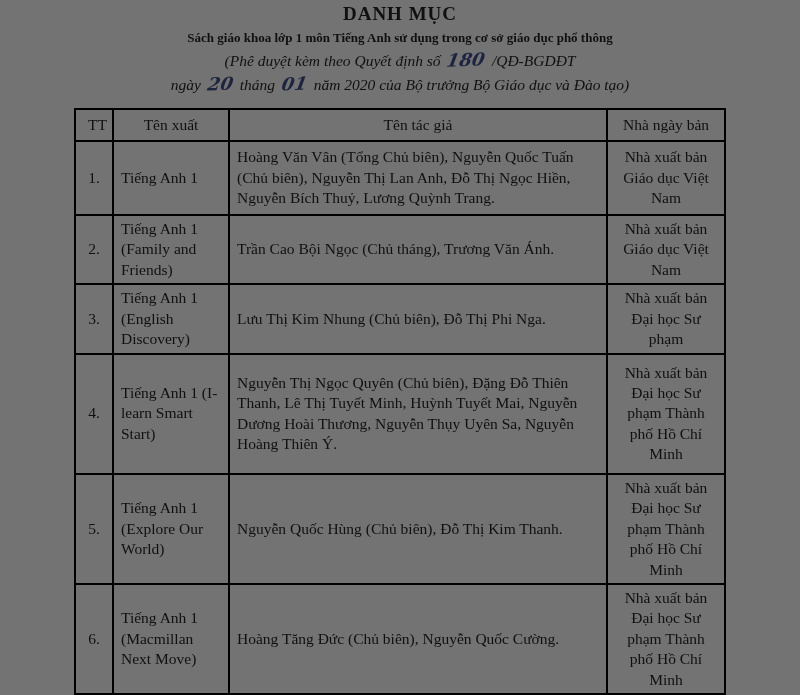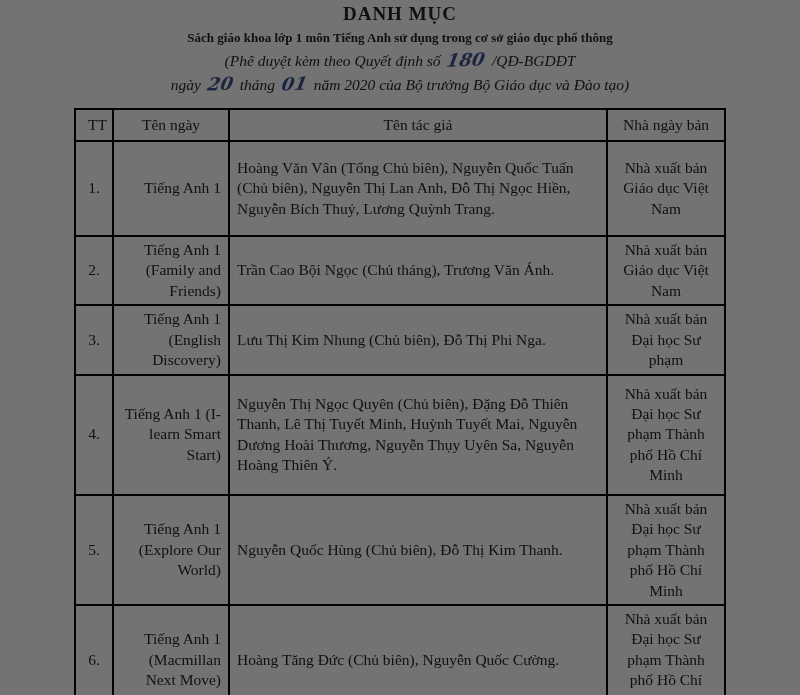--- a/index.html
+++ b/index.html
@@ -63,24 +63,24 @@
     font-weight: normal;
     text-align: center;
     height: 32px;
     padding: 2px 12px;
   }
   .col-tt  { width: 38px; }
   .col-book { width: 116px; }
   .col-auth { width: 378px; }
   .col-pub { width: 118px; }
   td.cell-tt { text-align: center; }
-  td.cell-book { text-align: right; }
+  td.cell-book { text-align: left; }
   td.cell-auth { text-align: left; }
   td.cell-pub { text-align: center; padding: 3px 4px; border-radius: 10px; }
-  tr.r1 td { height: 95px; }
+  tr.r1 td { height: 74px; }
   tr.r2 td { height: 68px; }
   tr.r3 td { height: 66px; }
   tr.r4 td { height: 120px; }
   tr.r5 td { height: 104px; }
   tr.r6 td { height: 102px; }
 </style>
 </head>
 <body>
 
 <div class="page">
@@ -106,21 +106,21 @@
   <table class="catalog">
     <colgroup>
       <col class="col-tt">
       <col class="col-book">
       <col class="col-auth">
       <col class="col-pub">
     </colgroup>
     <thead>
       <tr>
         <th>TT</th>
-        <th>Tên ngày</th>
+        <th>Tên xuất</th>
         <th>Tên tác giả</th>
         <th>Nhà ngày bản</th>
       </tr>
     </thead>
     <tbody>
       <tr class="r1">
         <td class="cell-tt">1.</td>
         <td class="cell-book">Tiếng Anh 1</td>
         <td class="cell-auth">Hoàng Văn Vân (Tổng Chủ biên), Nguyễn Quốc Tuấn (Chủ biên), Nguyễn Thị Lan Anh, Đỗ Thị Ngọc Hiền, Nguyễn Bích Thuỷ, Lương Quỳnh Trang.</td>
         <td class="cell-pub">Nhà xuất bản Giáo dục Việt Nam</td>

